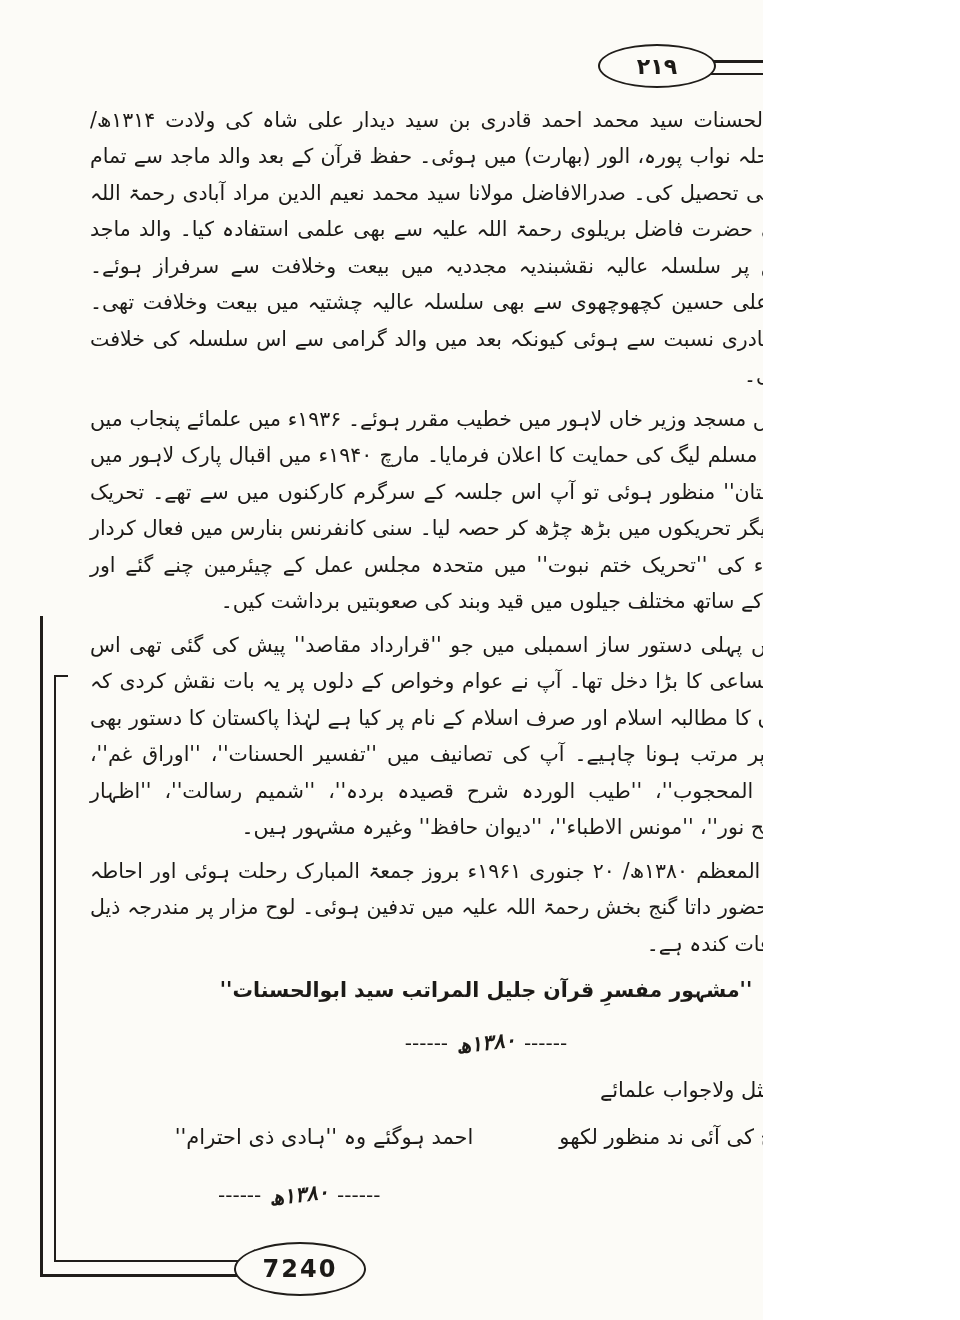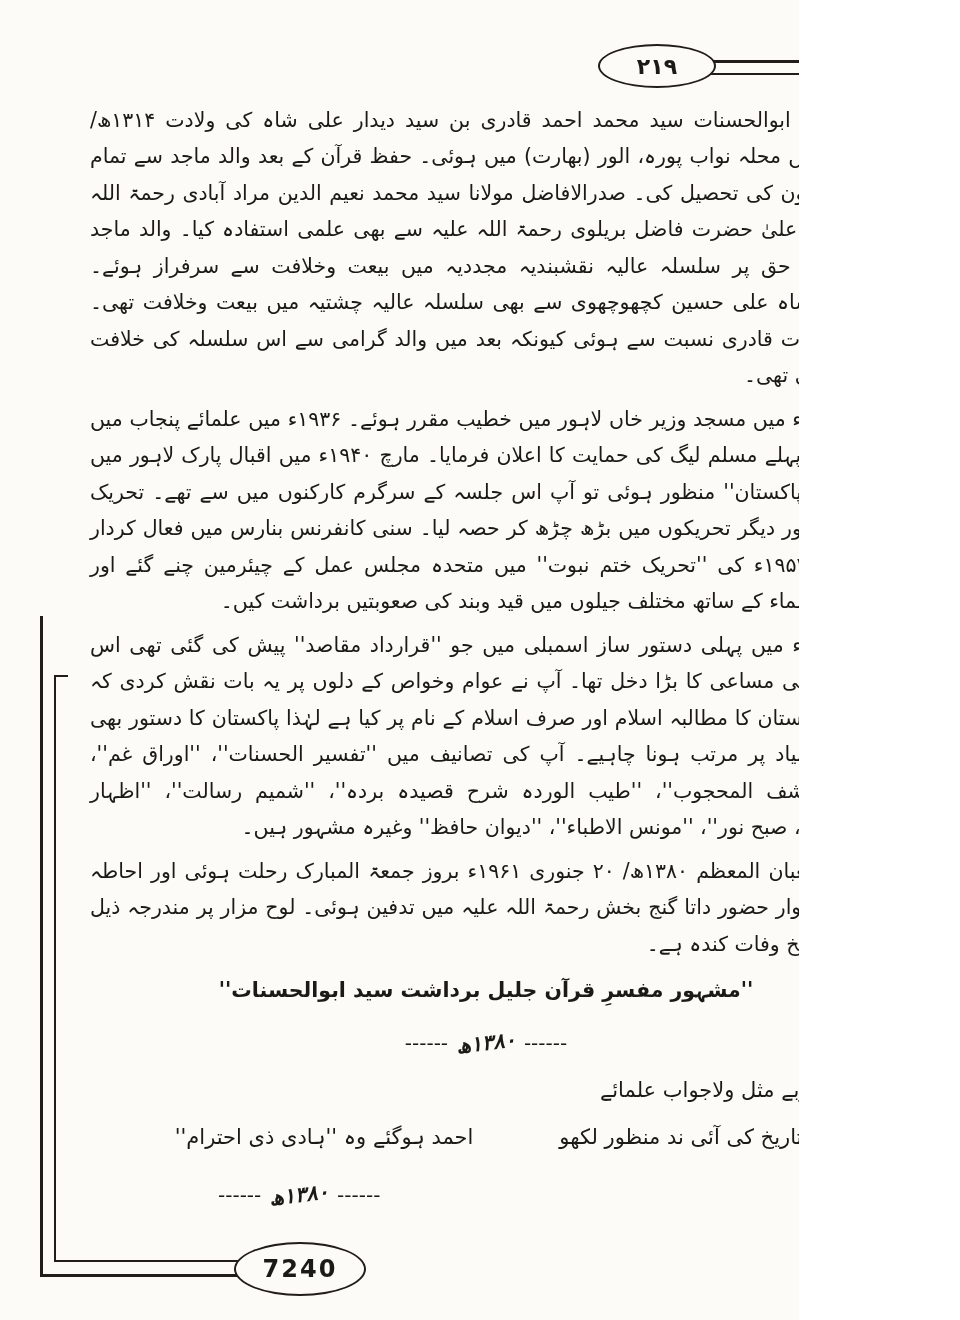--- a/index.html
+++ b/index.html
@@ -3,21 +3,20 @@
 <meta charset="utf-8">
 <style>
   html, body { margin:0; padding:0; background:#ffffff; }
   .page {
     position:relative;
     width:763px; height:1320px;
     background:#fcfbf7;
     font-family:"DejaVu Sans", sans-serif;
     color:#1c1a17;
     overflow:hidden;
-    padding-left:36px;
   }
 
   
   .frame { position:absolute; }
   .frame-outer-tr { left:706px; top:60px;  width:216px; height:668px; border-top:3px solid #201d1a; border-right:3px solid #201d1a; }
   .frame-inner-tr { left:706px; top:73px;  width:199px; height:667px; border-top:2px solid #201d1a; border-right:2px solid #201d1a; }
   .frame-outer-bl { left:40px;  top:616px; width:198px; height:658px; border-left:3px solid #201d1a; border-bottom:3px solid #201d1a; }
   .frame-inner-bl { left:54px;  top:676px; width:184px; height:584px; border-left:2px solid #201d1a; border-bottom:2px solid #201d1a; }
   .hook { position:absolute; background:#201d1a; }
   .hook-tr { left:892px; top:738px; width:15px; height:2px; }
@@ -93,21 +92,21 @@
   </div>
 
   <div class="content">
 
 
     <p class="para">مولانا ابوالحسنات سید محمد احمد قادری بن سید دیدار علی شاہ کی ولادت ۱۳۱۴ھ/ ۱۸۹۶ء میں محلہ نواب پورہ، الور (بھارت) میں ہوئی۔ حفظ قرآن کے بعد والد ماجد سے تمام علوم وفنون کی تحصیل کی۔ صدرالافاضل مولانا سید محمد نعیم الدین مراد آبادی رحمۃ اللہ علیہ اور اعلیٰ حضرت فاضل بریلوی رحمۃ اللہ علیہ سے بھی علمی استفادہ کیا۔ والد ماجد کے دست حق پر سلسلہ عالیہ نقشبندیہ مجددیہ میں بیعت وخلافت سے سرفراز ہوئے۔ حضرت شاہ علی حسین کچھوچھوی سے بھی سلسلہ عالیہ چشتیہ میں بیعت وخلافت تھی۔ مگر شہرت قادری نسبت سے ہوئی کیونکہ بعد میں والد گرامی سے اس سلسلہ کی خلافت عطا ہوئی تھی۔</p>
     <p class="para">۱۹۲۶ء میں مسجد وزیر خاں لاہور میں خطیب مقرر ہوئے۔ ۱۹۳۶ء میں علمائے پنجاب میں سب سے پہلے مسلم لیگ کی حمایت کا اعلان فرمایا۔ مارچ ۱۹۴۰ء میں اقبال پارک لاہور میں ''قرارداد پاکستان'' منظور ہوئی تو آپ اس جلسہ کے سرگرم کارکنوں میں سے تھے۔ تحریک پاکستان اور دیگر تحریکوں میں بڑھ چڑھ کر حصہ لیا۔ سنی کانفرنس بنارس میں فعال کردار ادا کیا۔ ۱۹۵۳ء کی ''تحریک ختم نبوت'' میں متحدہ مجلس عمل کے چیئرمین چنے گئے اور دوسرے علماء کے ساتھ مختلف جیلوں میں قید وبند کی صعوبتیں برداشت کیں۔</p>
     <p class="para">۱۹۴۹ء میں پہلی دستور ساز اسمبلی میں جو ''قرارداد مقاصد'' پیش کی گئی تھی اس میں آپ کی مساعی کا بڑا دخل تھا۔ آپ نے عوام وخواص کے دلوں پر یہ بات نقش کردی کہ ہم نے پاکستان کا مطالبہ اسلام اور صرف اسلام کے نام پر کیا ہے لہٰذا پاکستان کا دستور بھی اسلامی بنیاد پر مرتب ہونا چاہیے۔ آپ کی تصانیف میں ''تفسیر الحسنات''، ''اوراق غم''، ترجمہ کشف المحجوب''، ''طیب الوردہ شرح قصیدہ بردہ''، ''شمیم رسالت''، ''اظہار الاستقام''، صبح نور''، ''مونس الاطباء''، ''دیوان حافظ'' وغیرہ مشہور ہیں۔</p>
     <p class="para">۲؍شعبان المعظم ۱۳۸۰ھ/ ۲۰ جنوری ۱۹۶۱ء بروز جمعۃ المبارک رحلت ہوئی اور احاطہ مزار پر انوار حضور داتا گنج بخش رحمۃ اللہ علیہ میں تدفین ہوئی۔ لوح مزار پر مندرجہ ذیل قطعہ تاریخ وفات کندہ ہے۔</p>
 
-    <p class="para epitaph-quote">''مشہور مفسرِ قرآن جلیل برداشت سید ابوالحسنات''</p>
+    <p class="para epitaph-quote">''مشہور مفسرِ قرآن جلیل المراتب سید ابوالحسنات''</p>
 
     <div class="marker">
       <span>------</span><span class="year">۱۳۸۰ھ</span><span>------</span>
     </div>
 
     <div class="poem">
       <div class="verse-row">
         <span class="hemistich">بے نظیر وبے مثل ولاجواب علمائے</span>
       </div>
       <div class="verse-row">

